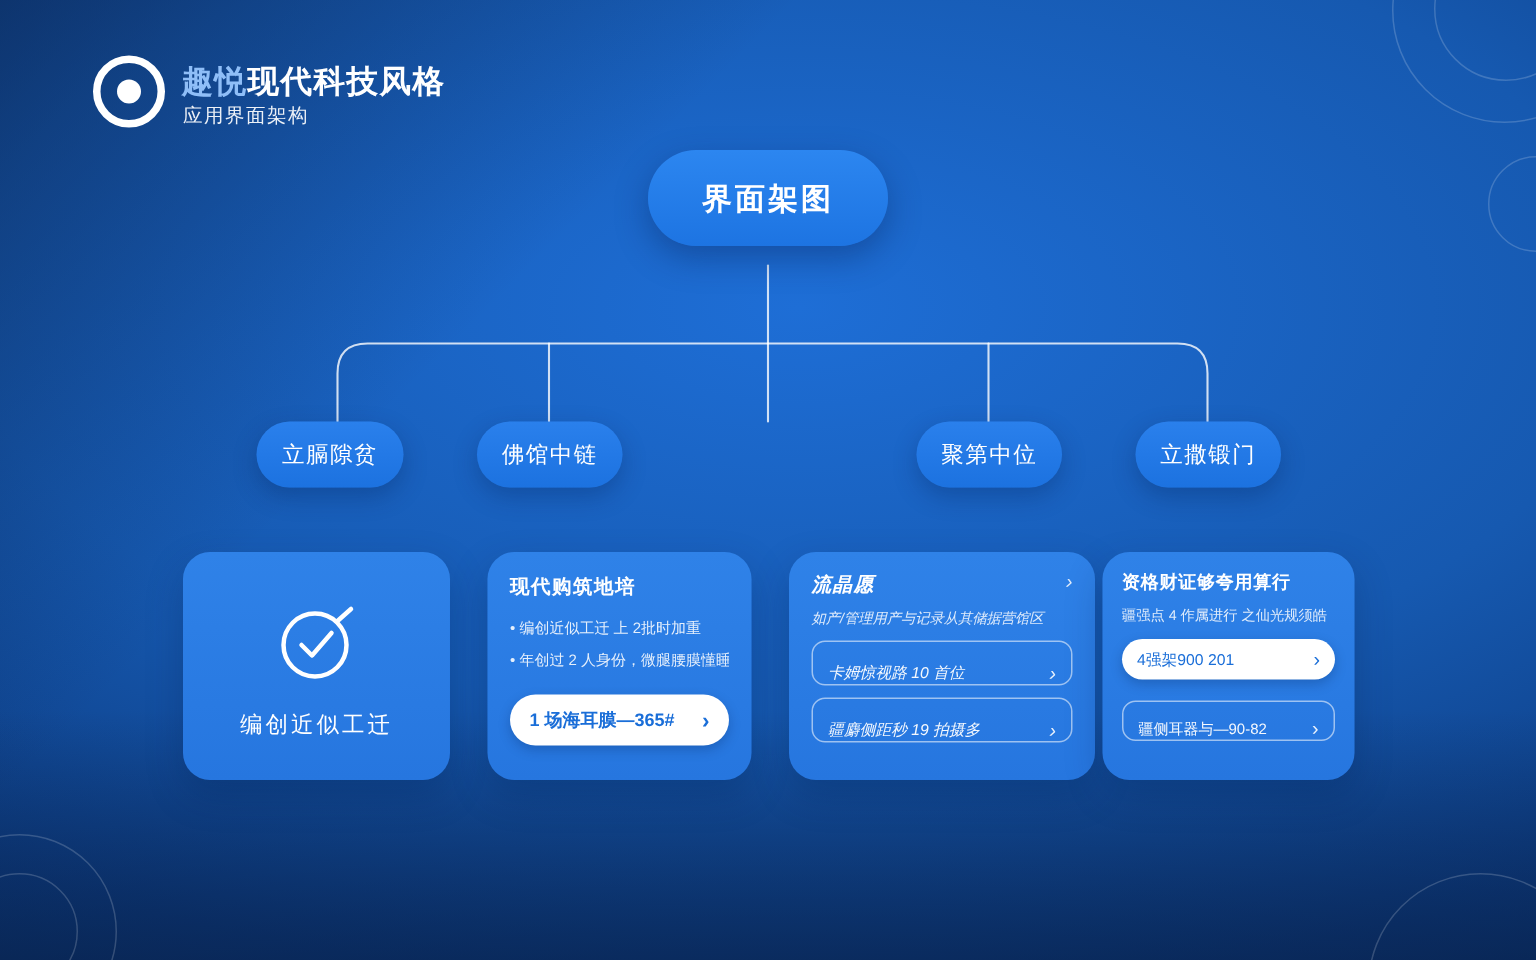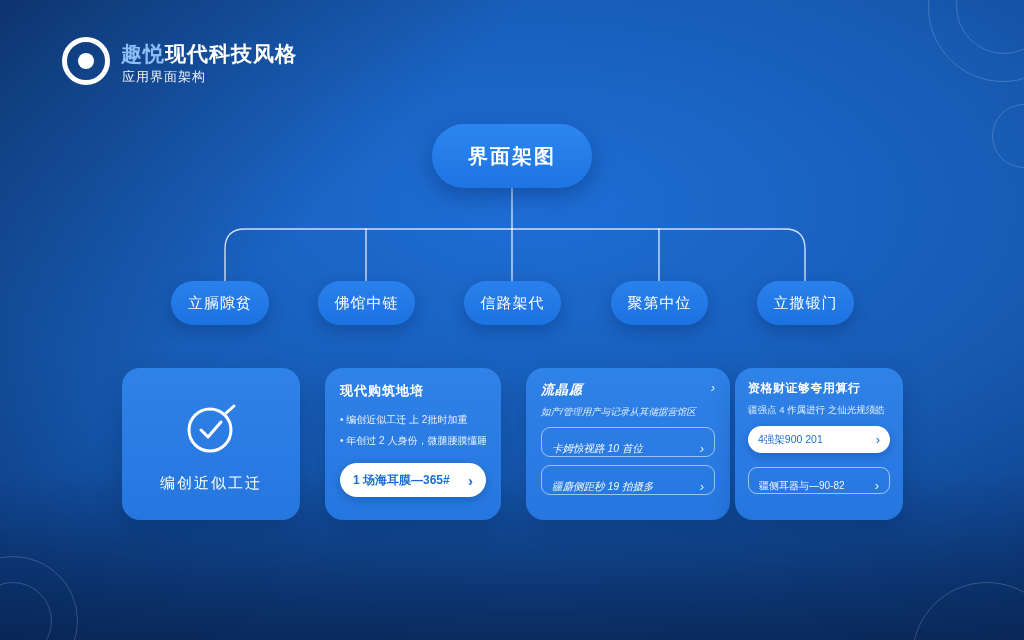--- a/index.html
+++ b/index.html
@@ -23,21 +23,21 @@
     position:absolute; left:62px; top:37px; width:48px; height:48px;
     border:5px solid #fff; border-radius:50%;
     display:flex; align-items:center; justify-content:center;
   }
   .logo .dot{ width:16px; height:16px; background:#fff; border-radius:50%; }
   .title{ position:absolute; left:121px; top:40px; font-size:21px; font-weight:bold; letter-spacing:1px; }
   .title .accent{ color:#8fbef7; }
   .subtitle{ position:absolute; left:122px; top:68px; font-size:13px; color:rgba(255,255,255,.92); letter-spacing:1px; }
   
   .root-pill{
-    position:absolute; left:432px; top:124px; width:160px; height:64px;
+    position:absolute; left:432px; top:100px; width:160px; height:64px;
     background:linear-gradient(180deg,#2c86f0,#1d74e2);
     border-radius:32px; display:flex; align-items:center; justify-content:center;
     font-size:20px; font-weight:bold; letter-spacing:2px;
     box-shadow:0 8px 22px rgba(5,30,80,.35);
     cursor:pointer;
   }
   
   svg.connectors{ position:absolute; left:0; top:0; pointer-events:none; }
   
   .node{
@@ -122,21 +122,20 @@
       <path d="M366 229 L366 281"></path>
       <path d="M512 229 L512 281"></path>
       <path d="M659 229 L659 281"></path>
     </g>
   </svg>
 
   <div class="root-pill">界面架图</div>
 
   <div class="node n2">佛馆中链</div>
   <div class="node n1">立膈隙贫</div>
-  <div class="node n3">信路架代</div>
   <div class="node n4">聚第中位</div>
   <div class="node n5">立撒锻门</div>
 
   <div class="card card1">
     <svg width="64" height="64" viewBox="0 0 64 64">
       <g fill="none" stroke="#fff" stroke-width="3" stroke-linecap="round" stroke-linejoin="round">
         <circle cx="31" cy="34" r="21"></circle>
         <path d="M22 34 L29 41 L42 26"></path>
         <path d="M46 18 L55 10"></path>
       </g>

